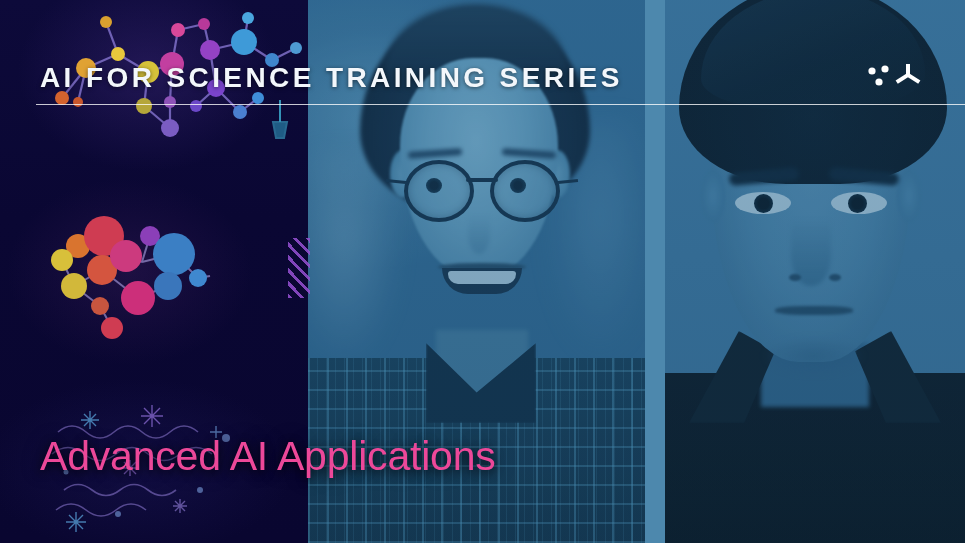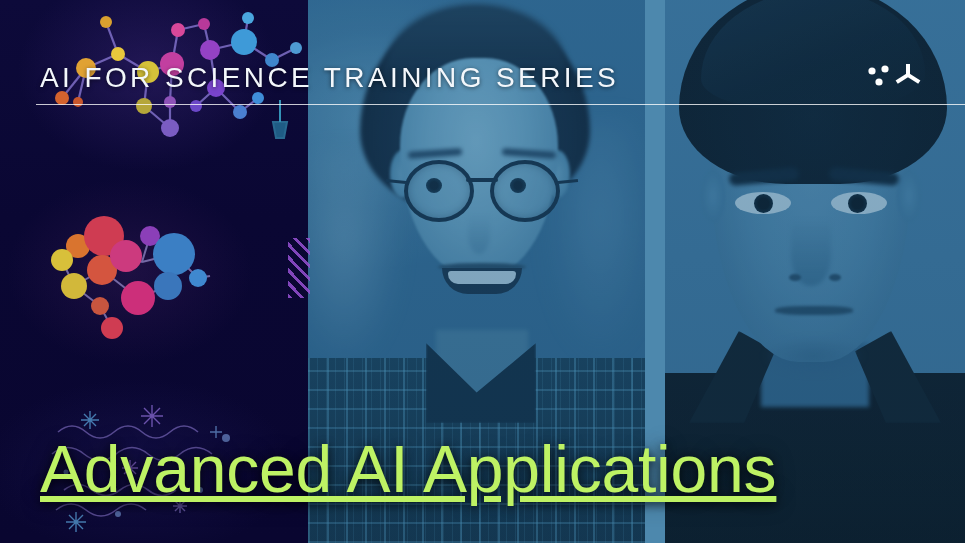--- a/index.html
+++ b/index.html
@@ -242,38 +242,37 @@
 
   
   .art{position:absolute;pointer-events:none;}
   #artTop{left:44px;top:2px;width:262px;height:140px;}
   #artMid{left:38px;top:212px;width:190px;height:130px;}
   #artBot{left:30px;top:398px;width:230px;height:140px;}
 
   
   #eyebrow{
     position:absolute;left:40px;top:62px;
-    font-size:28px;letter-spacing:3.4px;font-weight:400;
+    font-size:28px;letter-spacing:3.4px;font-weight:700;
     color:#f3f7fb;white-space:nowrap;
     text-shadow:0 1px 4px rgba(0,0,0,.55);
     z-index:30;
   }
   #rule{
     position:absolute;left:36px;top:104px;width:929px;height:1px;
     background:rgba(255,255,255,.78);z-index:30;
   }
   #maintitle{
     position:absolute;left:40px;top:436px;
     font-family:"Liberation Sans","DejaVu Sans",sans-serif;
-    font-size:66px;line-height:1;font-weight:400;
+    font-size:41px;line-height:1;font-weight:400;
     letter-spacing:-0.2px;
-    color:#bef264;white-space:nowrap;
+    color:#ec4899;white-space:nowrap;
     text-shadow:0 2px 10px rgba(0,0,0,.75), 0 0 22px rgba(0,0,0,.45);
     z-index:30;
-    text-decoration:underline;
   }
   
   #maintitle{ font-stretch:semi-condensed; }
 
   
   #logo{position:absolute;right:28px;top:60px;width:72px;height:36px;z-index:30;}
 
   
   #hatch{
     position:absolute;left:288px;top:238px;width:22px;height:60px;z-index:25;

